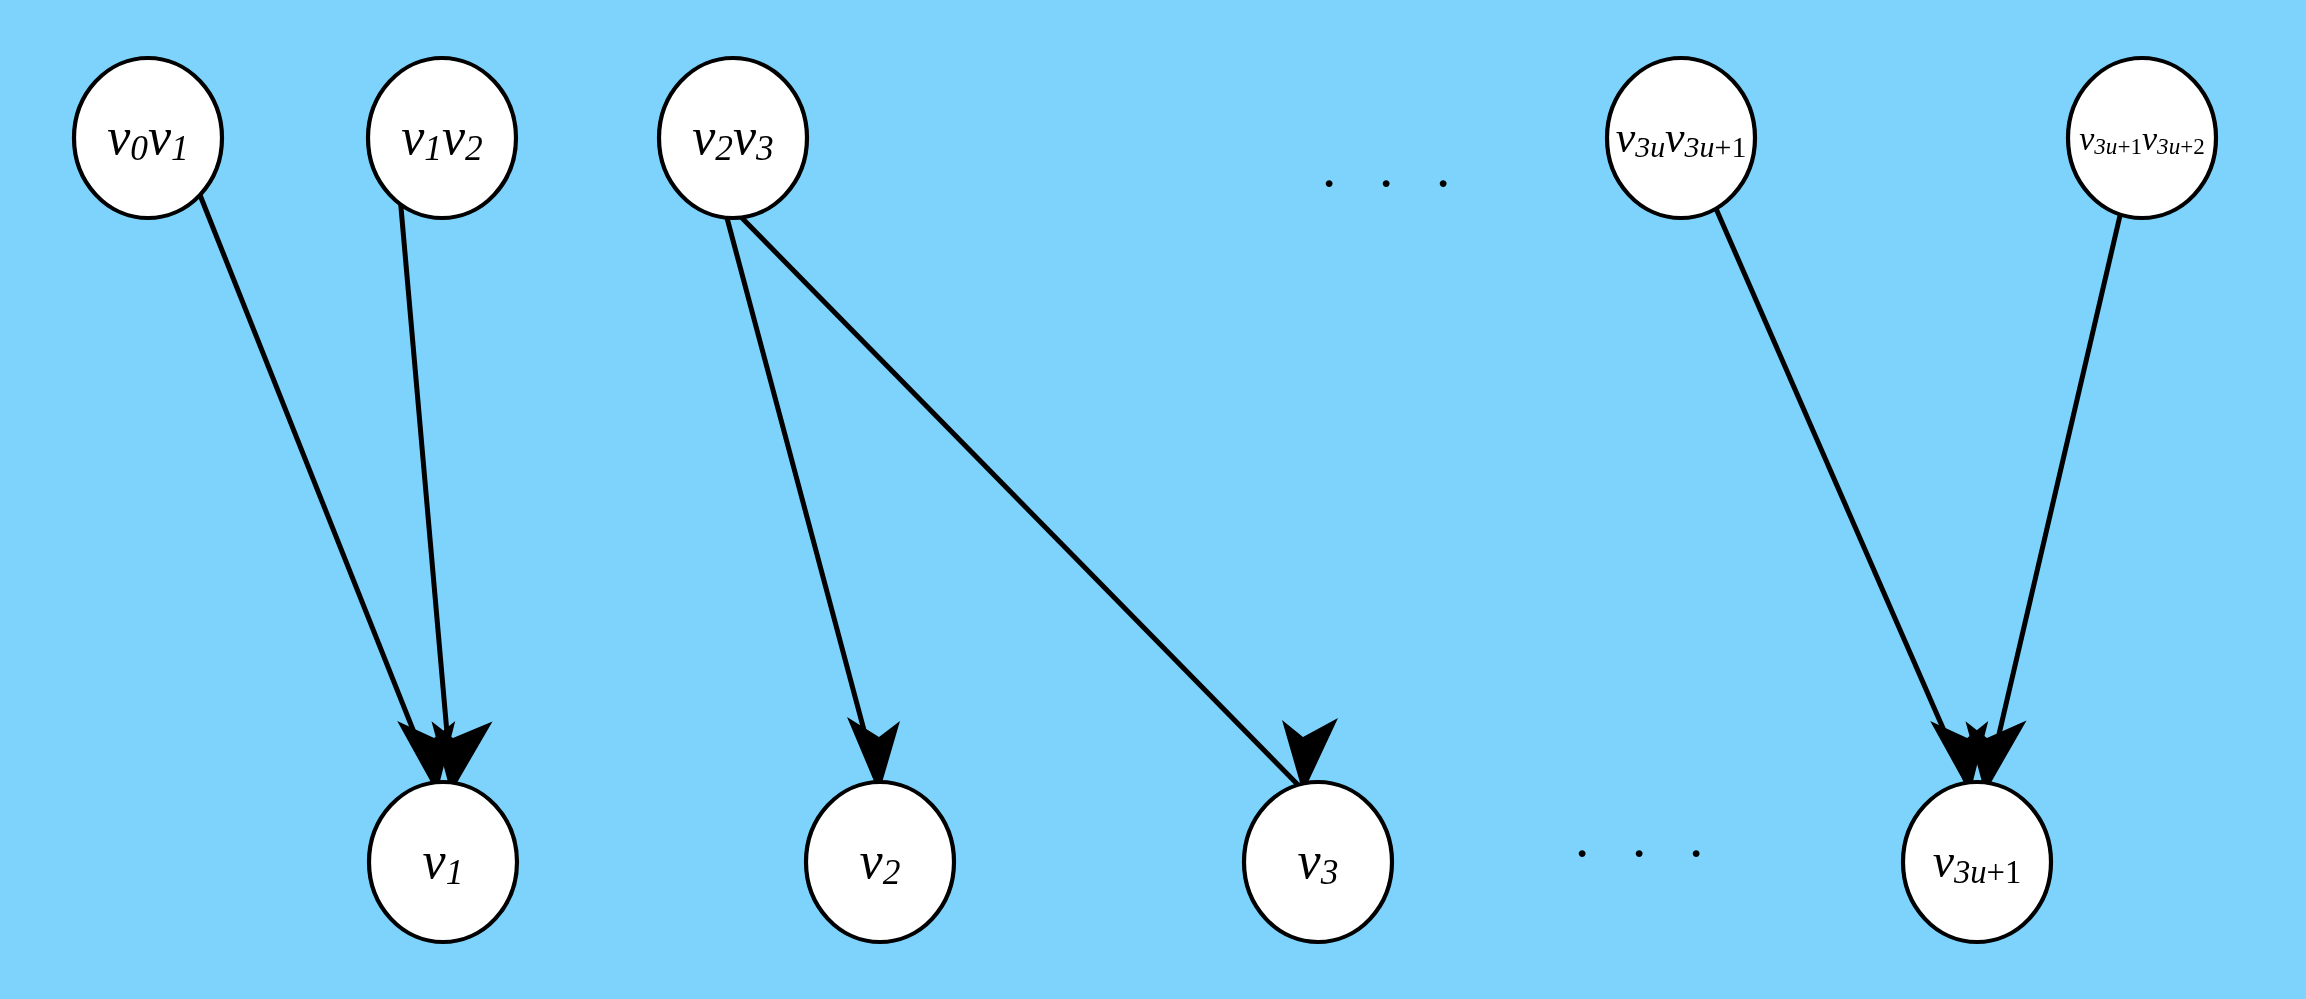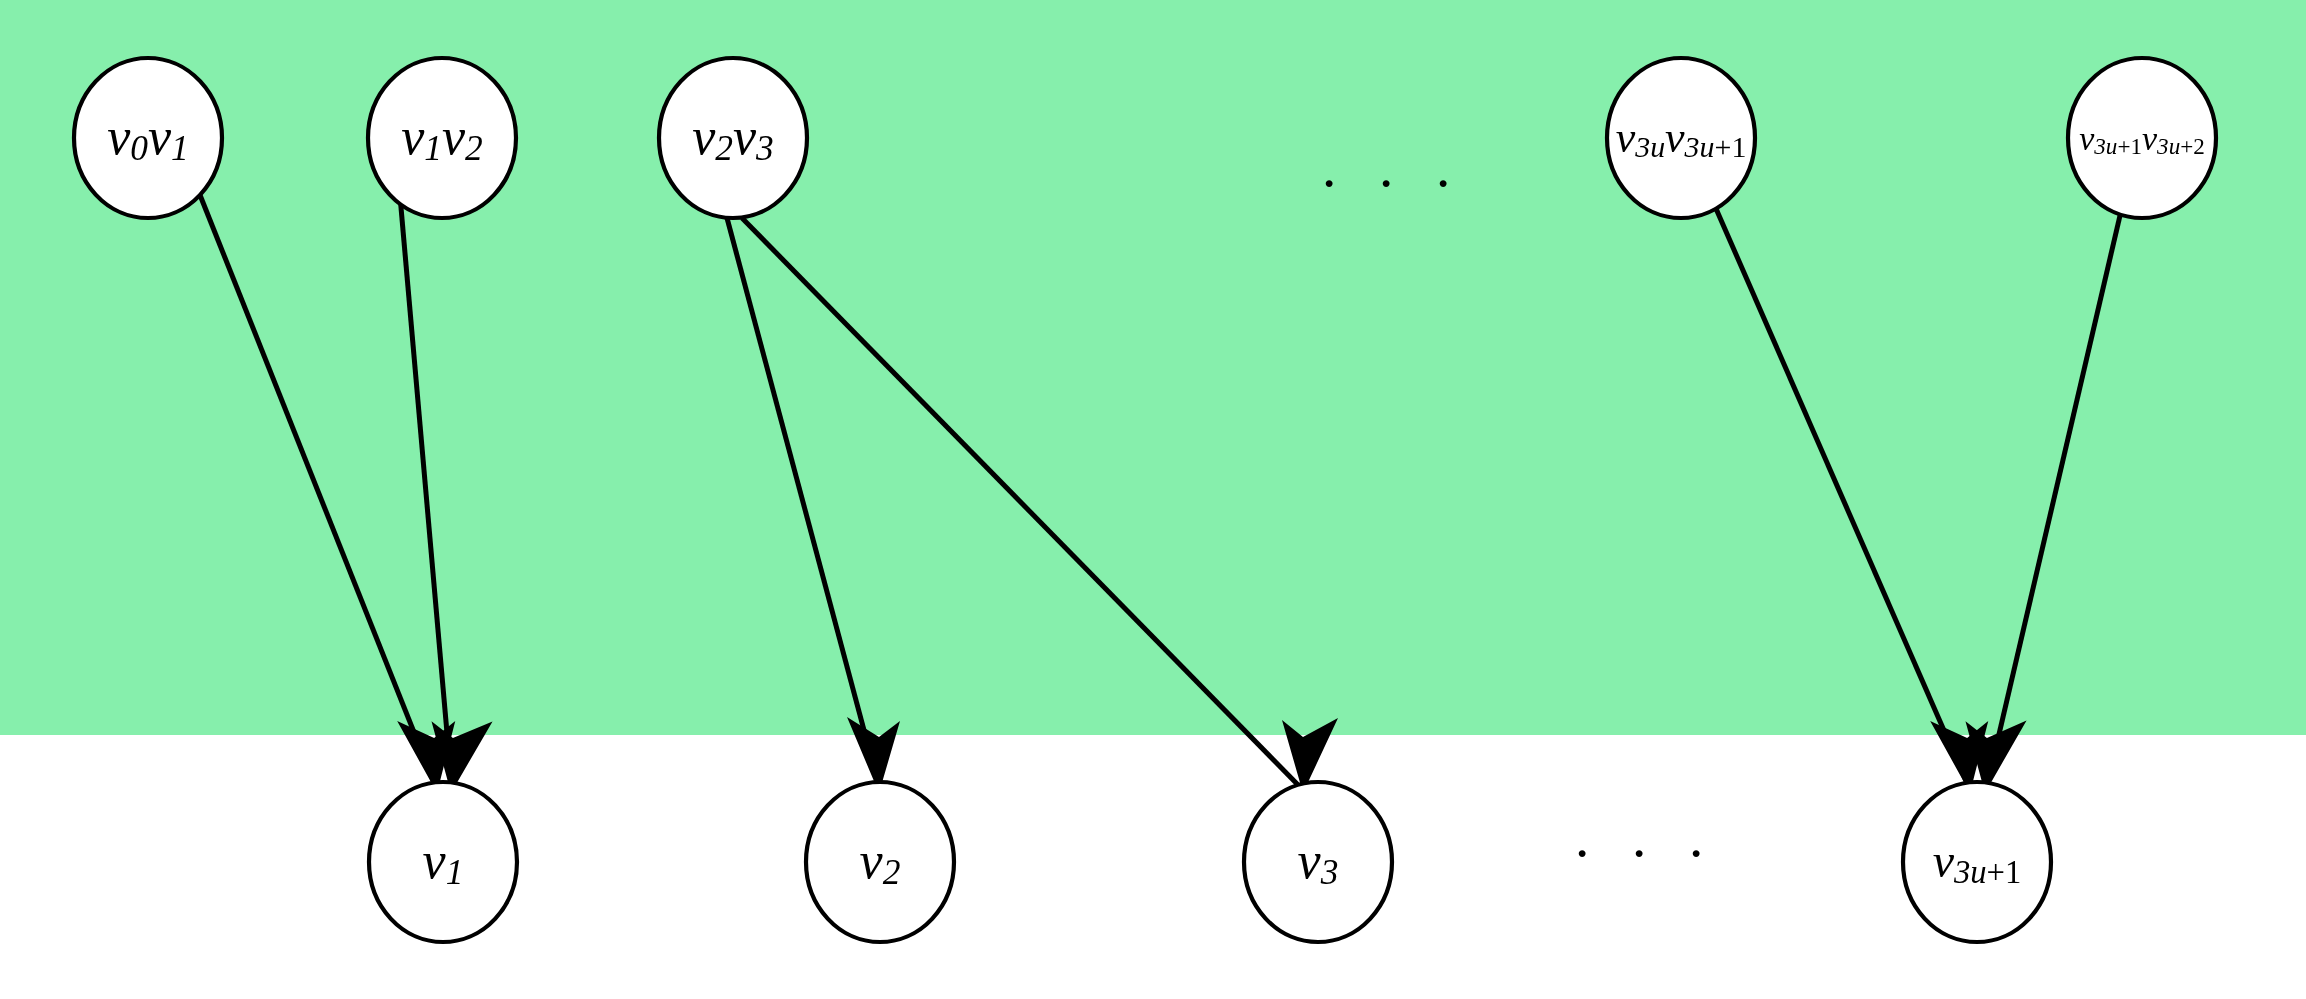--- a/index.html
+++ b/index.html
@@ -9,22 +9,22 @@
   }
   body {
     width: 2306px;
     height: 999px;
     overflow: hidden;
     font-family: "Liberation Serif", "DejaVu Serif", serif;
   }
   #diagram-root {
     position: relative;
     width: 2306px;
-    height: 735px;
-    background: #86efac;
+    height: 999px;
+    background: #7dd3fc;
   }
   svg#graph-canvas {
     position: absolute;
     left: 0;
     top: 0;
     width: 2306px;
     height: 999px;
     display: block;
   }
   .node-circle {

